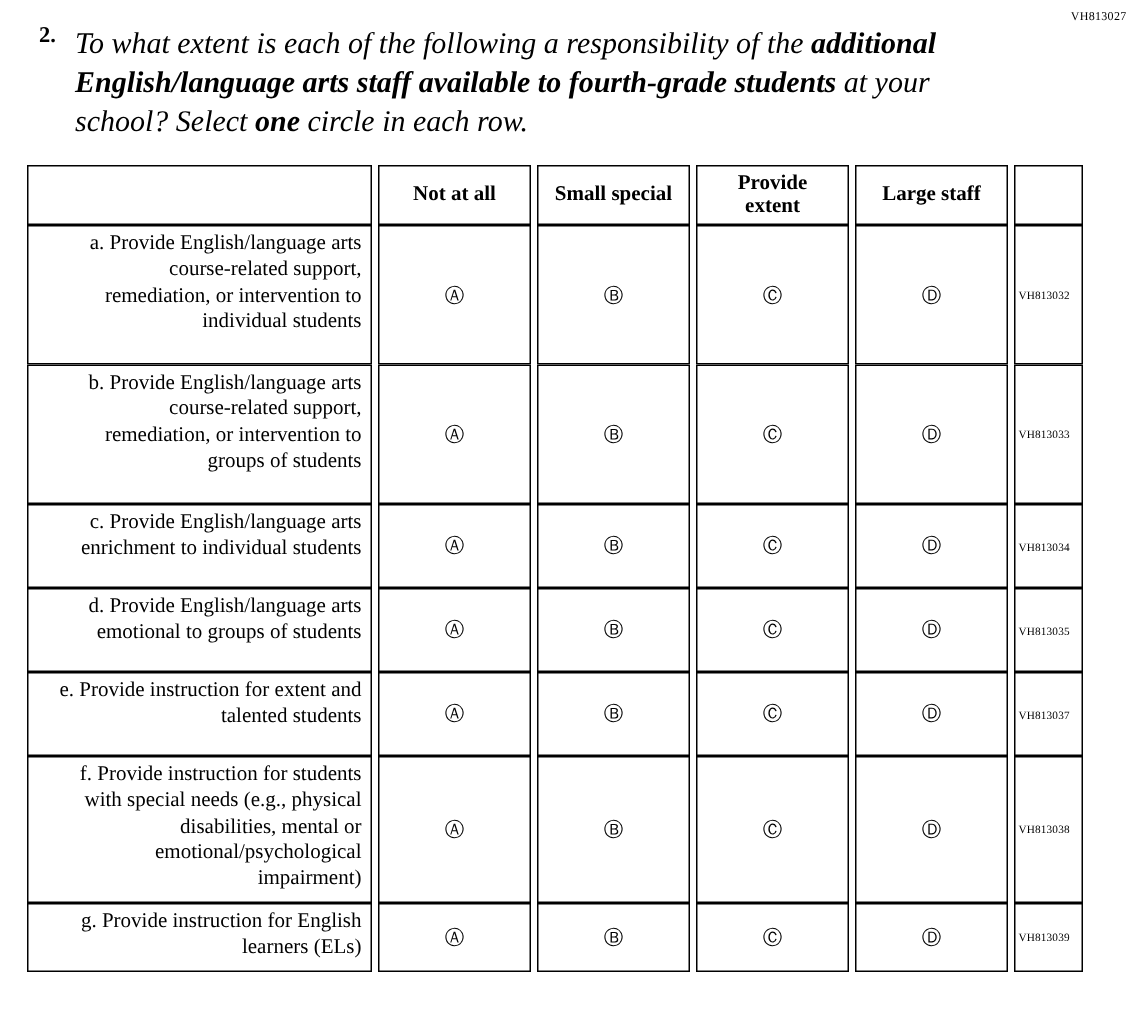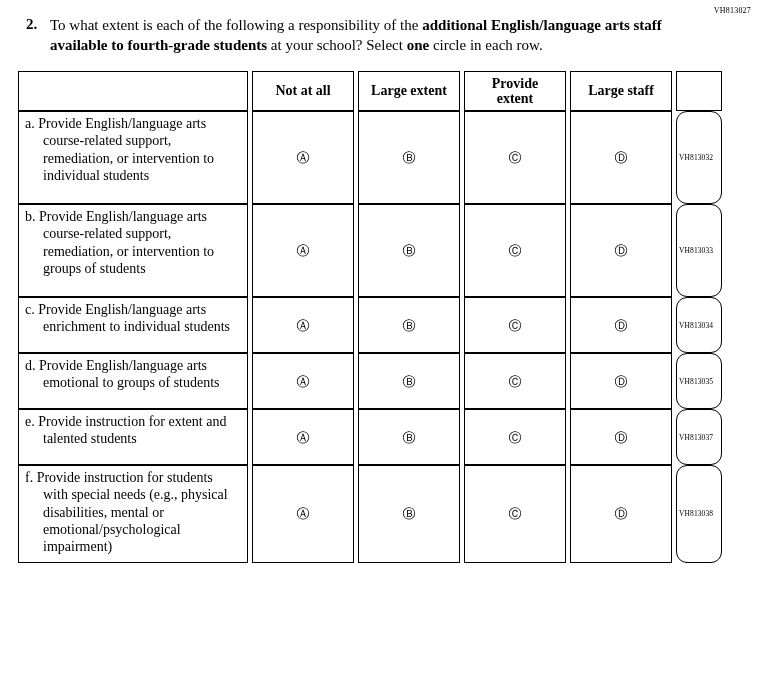--- a/index.html
+++ b/index.html
@@ -25,23 +25,24 @@
     display: flex;
     margin: 8px 0 0 12px;
   }
   .qnum {
     font-weight: bold;
     font-size: 15px;
     width: 24px;
     flex: 0 0 24px;
   }
   .qtext {
-    font-size: 15px;
+    font-size: 20px;
     line-height: 1.3;
     width: 628px;
+    font-style: italic;
   }
   .b { font-weight: bold; }
 
   table.resp {
     border-collapse: separate;
     border-spacing: 4px 0;
     margin-top: 16px;
     margin-left: 0;
   }
   table.resp th, table.resp td {
@@ -65,40 +66,40 @@
   td.stem {
     width: 230px;
     font-size: 14px;
     padding: 3px 6px 6px 6px;
     vertical-align: top;
   }
   .stem-inner {
     padding-left: 18px;
     text-indent: -18px;
     line-height: 1.24;
+    text-align: right;
   }
   td.opt {
     width: 102px;
     text-align: center;
     vertical-align: middle;
   }
   .bubble {
     font-family: "DejaVu Sans", sans-serif;
     font-size: 13px;
     cursor: pointer;
     user-select: none;
   }
   td.code {
     width: 46px;
     font-size: 7.5px;
     text-align: left;
     vertical-align: middle;
     padding: 1px 2px;
     letter-spacing: 0.1px;
-    border-radius: 11px;
   }
   tr.r-tall  td { height: 93px; }
   tr.r-med   td { height: 56px; }
   tr.r-xtall td { height: 84px; }
   tr.r-short td { height: 44px; }
 </style>
 </head>
 <body>
 
 <div class="page">
@@ -108,21 +109,21 @@
   <div class="question">
     <div class="qnum">2.</div>
     <div class="qtext"><span>To what extent is each of the following a responsibility of the </span><span class="b">additional English/language arts staff available to fourth-grade students</span><span> at your school? Select </span><span class="b">one</span><span> circle in each row.</span></div>
   </div>
 
   <table class="resp">
     <thead>
       <tr>
         <th class="stem-h"></th>
         <th class="opt-h">Not at all</th>
-        <th class="opt-h">Large extent</th>
+        <th class="opt-h">Small special</th>
         <th class="opt-h">Provide
 extent</th>
         <th class="opt-h">Large staff</th>
         <th class="code-h"></th>
       </tr>
     </thead>
     <tbody>
 
       <tr class="r-tall">
         <td class="stem">
@@ -183,17 +184,27 @@
         <td class="stem">
           <div class="stem-inner"><span>f.</span> <span>Provide instruction for students with special needs (e.g., physical disabilities, mental or emotional/psychological impairment)</span></div>
         </td>
         <td class="opt"><span class="bubble">Ⓐ</span></td>
         <td class="opt"><span class="bubble">Ⓑ</span></td>
         <td class="opt"><span class="bubble">Ⓒ</span></td>
         <td class="opt"><span class="bubble">Ⓓ</span></td>
         <td class="code">VH813038</td>
       </tr>
 
+      <tr class="r-short">
+        <td class="stem">
+          <div class="stem-inner"><span>g.</span> <span>Provide instruction for English learners (ELs)</span></div>
+        </td>
+        <td class="opt"><span class="bubble">Ⓐ</span></td>
+        <td class="opt"><span class="bubble">Ⓑ</span></td>
+        <td class="opt"><span class="bubble">Ⓒ</span></td>
+        <td class="opt"><span class="bubble">Ⓓ</span></td>
+        <td class="code">VH813039</td>
+      </tr>
 
     </tbody>
   </table>
 
 </div>
 
 </body></html>

